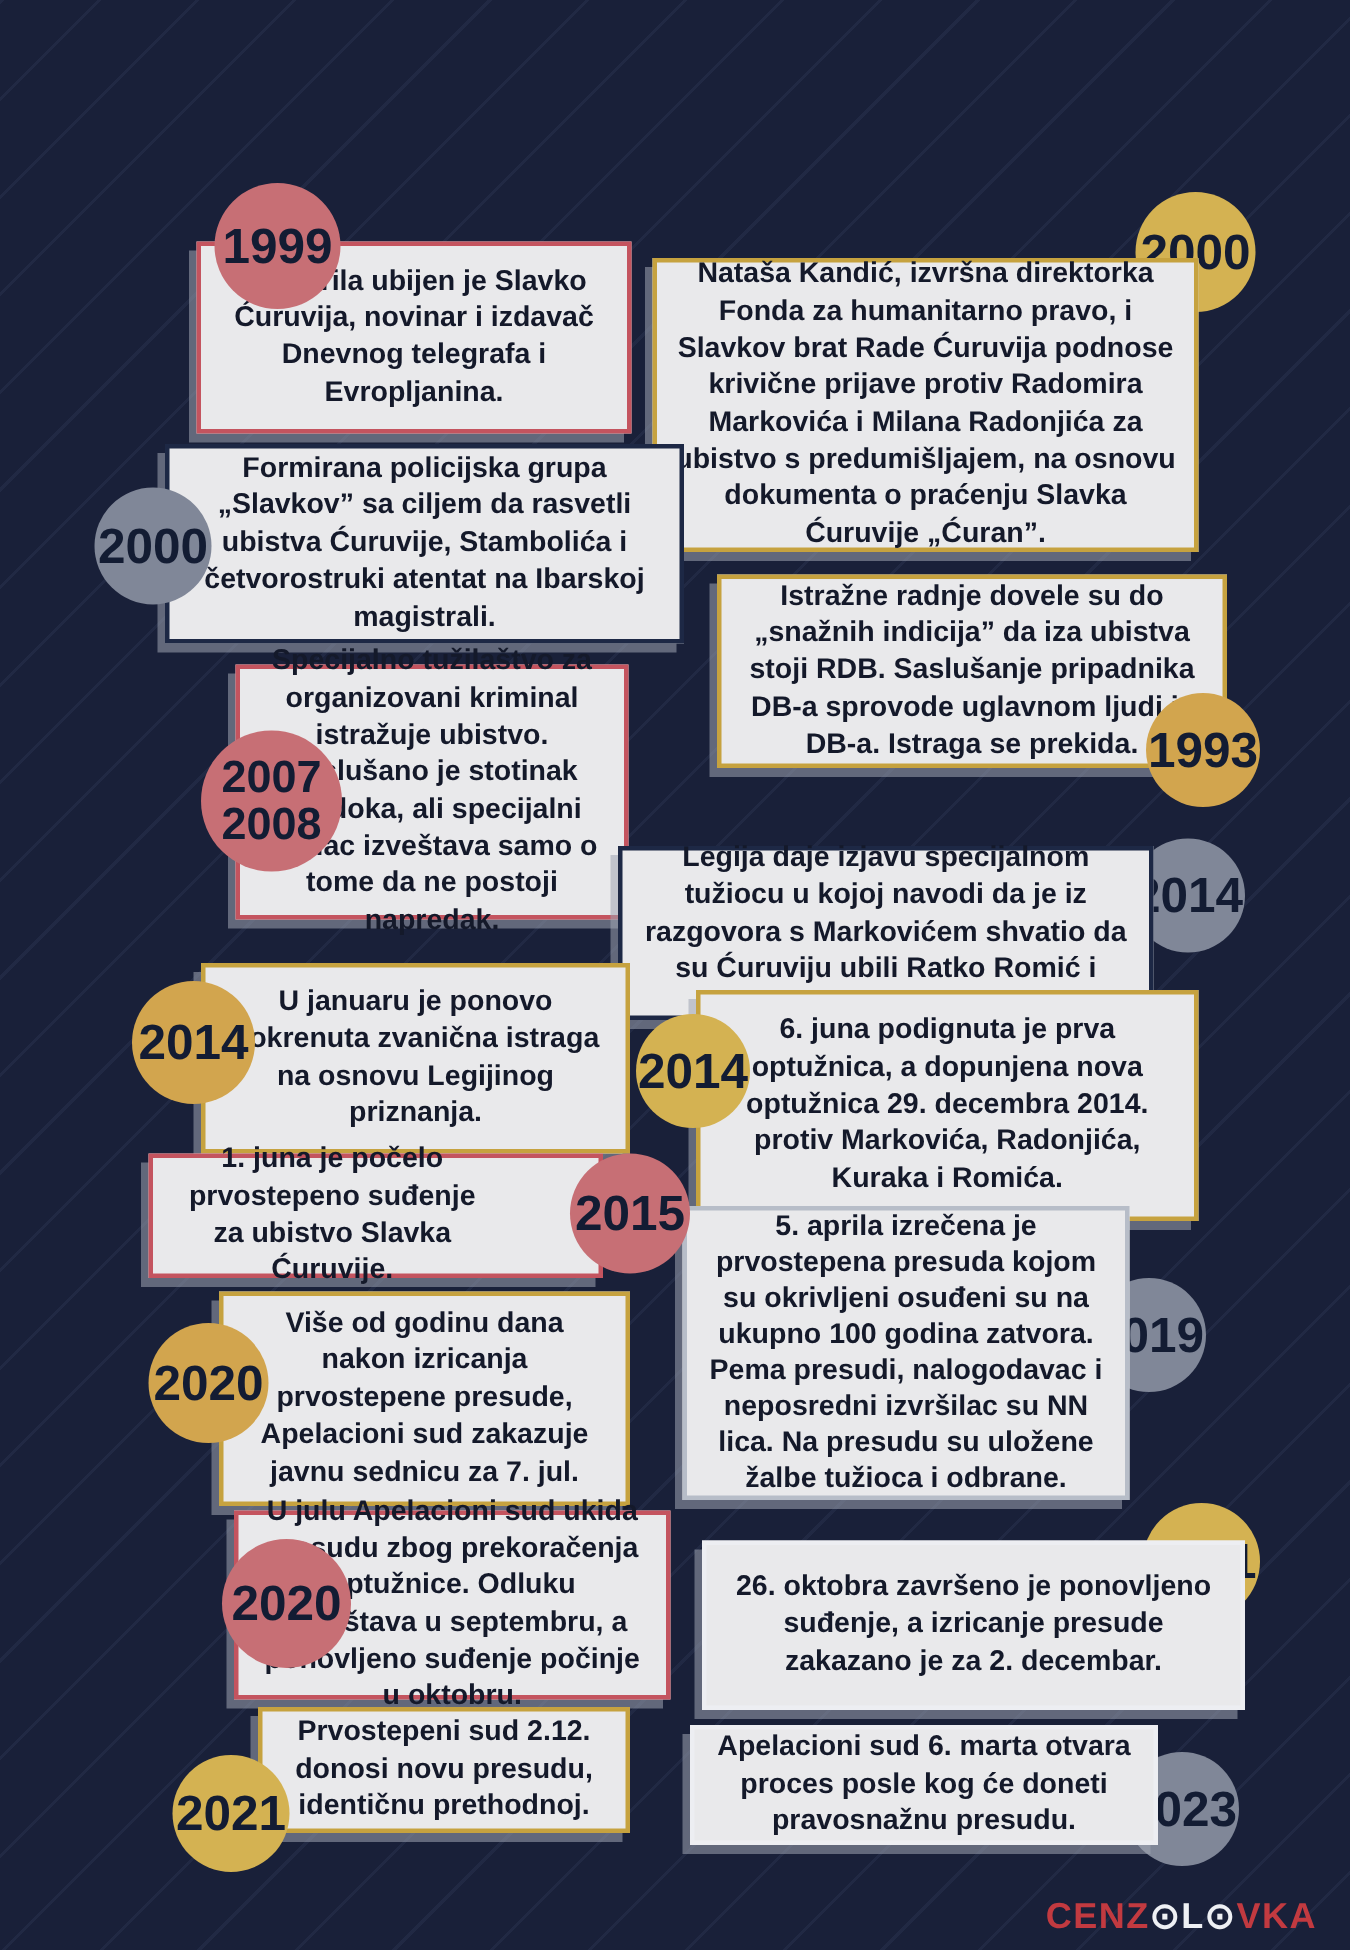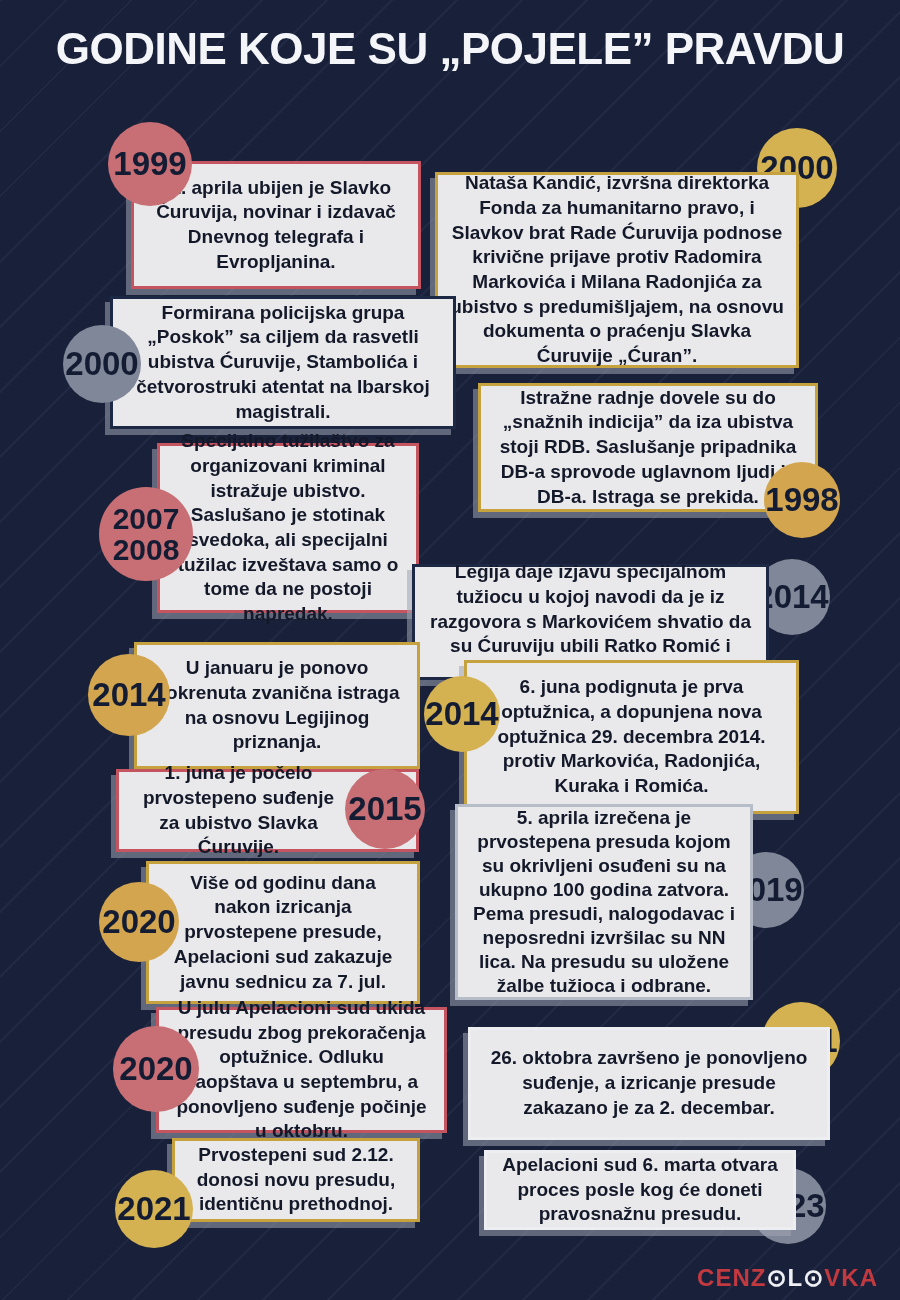--- a/index.html
+++ b/index.html
@@ -37,67 +37,66 @@
   .b-gold{border:3px solid #c6a23f;}
   .b-dark{border:3px solid #1d2845;}
   .b-gray{border:3px solid #b7bdc8;}
   .b-light{border:3px solid #edeef2;}
   .circle{
     position:absolute;border-radius:50%;
     display:flex;flex-direction:column;align-items:center;justify-content:center;
     color:#131c33;font-weight:700;font-size:33px;line-height:1.05;
     box-sizing:border-box;
   }
-  .c-red{background:#c76f75;}
+  .c-red{background:#c76f75;margin-left:35px;}
   .c-gold{background:#d4b252;}
   .c-goldd{background:#d2a54e;}
   .c-gray{background:#808798;}
   .front{z-index:3;}
   .behind{z-index:1;}
   .big{font-size:30px;text-align:right;}
   .footer{
     position:absolute;right:22px;bottom:8px;z-index:4;
     font-size:24px;font-weight:700;letter-spacing:1px;
   }
   .brand-red{color:#c23a40;}
   .brand-white{color:#eef0f4;}
 </style>
 </head>
 <body>
 
 <div class="canvas">
 
-  <div class="title">GODINE KOJE SU „POJELE” PRAVDU</div>
 
   <div class="box b-red" style="left:131px;top:161px;width:290px;height:128px;">
     <p>11. aprila ubijen je Slavko Ćuruvija, novinar i izdavač Dnevnog telegrafa i Evropljanina.</p>
   </div>
   <div class="circle c-red front" style="left:108px;top:122px;width:84px;height:84px;">
     <span>1999</span>
   </div>
 
   <div class="box b-gold" style="left:435px;top:172px;width:364px;height:196px;">
     <p>Nataša Kandić, izvršna direktorka Fonda za humanitarno pravo, i Slavkov brat Rade Ćuruvija podnose krivične prijave protiv Radomira Markovića i Milana Radonjića za ubistvo s predumišljajem, na osnovu dokumenta o praćenju Slavka Ćuruvije „Ćuran”.</p>
   </div>
   <div class="circle c-gold behind" style="left:757px;top:128px;width:80px;height:80px;">
     <span>2000</span>
   </div>
 
   <div class="box b-dark" style="left:110px;top:296px;width:346px;height:133px;">
-    <p>Formirana policijska grupa „Poskok” sa ciljem da rasvetli ubistva Ćuruvije, Stambolića i četvorostruki atentat na Ibarskoj magistrali.</p>
+    <p>Formirana policijska grupa „Slavkov” sa ciljem da rasvetli ubistva Ćuruvije, Stambolića i četvorostruki atentat na Ibarskoj magistrali.</p>
   </div>
   <div class="circle c-gray front" style="left:63px;top:325px;width:78px;height:78px;">
     <span>2000</span>
   </div>
 
   <div class="box b-gold" style="left:478px;top:383px;width:340px;height:129px;">
     <p>Istražne radnje dovele su do „snažnih indicija” da iza ubistva stoji RDB. Saslušanje pripadnika DB-a sprovode uglavnom ljudi iz DB-a. Istraga se prekida.</p>
   </div>
   <div class="circle c-goldd front" style="left:764px;top:462px;width:76px;height:76px;">
-    <span>1998</span>
+    <span>1993</span>
   </div>
 
   <div class="box b-red" style="left:157px;top:443px;width:262px;height:170px;text-align:center;">
     <p>Specijalno tužilaštvo za organizovani kriminal istražuje ubistvo. Saslušano je stotinak svedoka, ali specijalni tužilac izveštava samo o tome da ne postoji napredak.</p>
   </div>
   <div class="circle c-red front big" style="left:99px;top:487px;width:94px;height:94px;">
     <span>2007</span>
     <span>2008</span>
   </div>
 
@@ -115,21 +114,21 @@
     <span>2014</span>
   </div>
 
   <div class="box b-gold" style="left:464px;top:660px;width:335px;height:154px;">
     <p>6. juna podignuta je prva optužnica, a dopunjena nova optužnica 29. decembra 2014. protiv Markovića, Radonjića, Kuraka i Romića.</p>
   </div>
   <div class="circle c-gold front" style="left:424px;top:676px;width:76px;height:76px;">
     <span>2014</span>
   </div>
 
-  <div class="box b-red" style="left:116px;top:769px;width:303px;height:83px;padding-right:70px;justify-content:center;">
+  <div class="box b-red" style="left:99px;top:769px;width:303px;height:83px;padding-right:70px;justify-content:center;">
     <p>1. juna je počelo prvostepeno suđenje za ubistvo Slavka Ćuruvije.</p>
   </div>
   <div class="circle c-red front" style="left:345px;top:769px;width:80px;height:80px;">
     <span>2015</span>
   </div>
 
   <div class="box b-gray" style="left:455px;top:804px;width:298px;height:196px;">
     <p style="line-height:1.26;">5. aprila izrečena je prvostepena presuda kojom su okrivljeni osuđeni su na ukupno 100 godina zatvora. Pema presudi, nalogodavac i neposredni izvršilac su NN lica. Na presudu su uložene žalbe tužioca i odbrane.</p>
   </div>
   <div class="circle c-gray behind" style="left:728px;top:852px;width:76px;height:76px;">
@@ -157,21 +156,21 @@
     <span>2021</span>
   </div>
 
   <div class="box b-gold" style="left:172px;top:1138px;width:248px;height:84px;">
     <p>Prvostepeni sud 2.12. donosi novu presudu, identičnu prethodnoj.</p>
   </div>
   <div class="circle c-gold front" style="left:115px;top:1170px;width:78px;height:78px;">
     <span>2021</span>
   </div>
 
-  <div class="box b-light" style="left:460px;top:1150px;width:312px;height:80px;margin-left:24px;">
+  <div class="box b-light" style="left:460px;top:1150px;width:312px;height:80px;">
     <p>Apelacioni sud 6. marta otvara proces posle kog će doneti pravosnažnu presudu.</p>
   </div>
   <div class="circle c-gray behind" style="left:750px;top:1168px;width:76px;height:76px;">
     <span>2023</span>
   </div>
 
   <div class="footer">
     <span class="brand-red">CENZ</span><span class="brand-white">⊙L⊙</span><span class="brand-red">VKA</span>
   </div>
 

